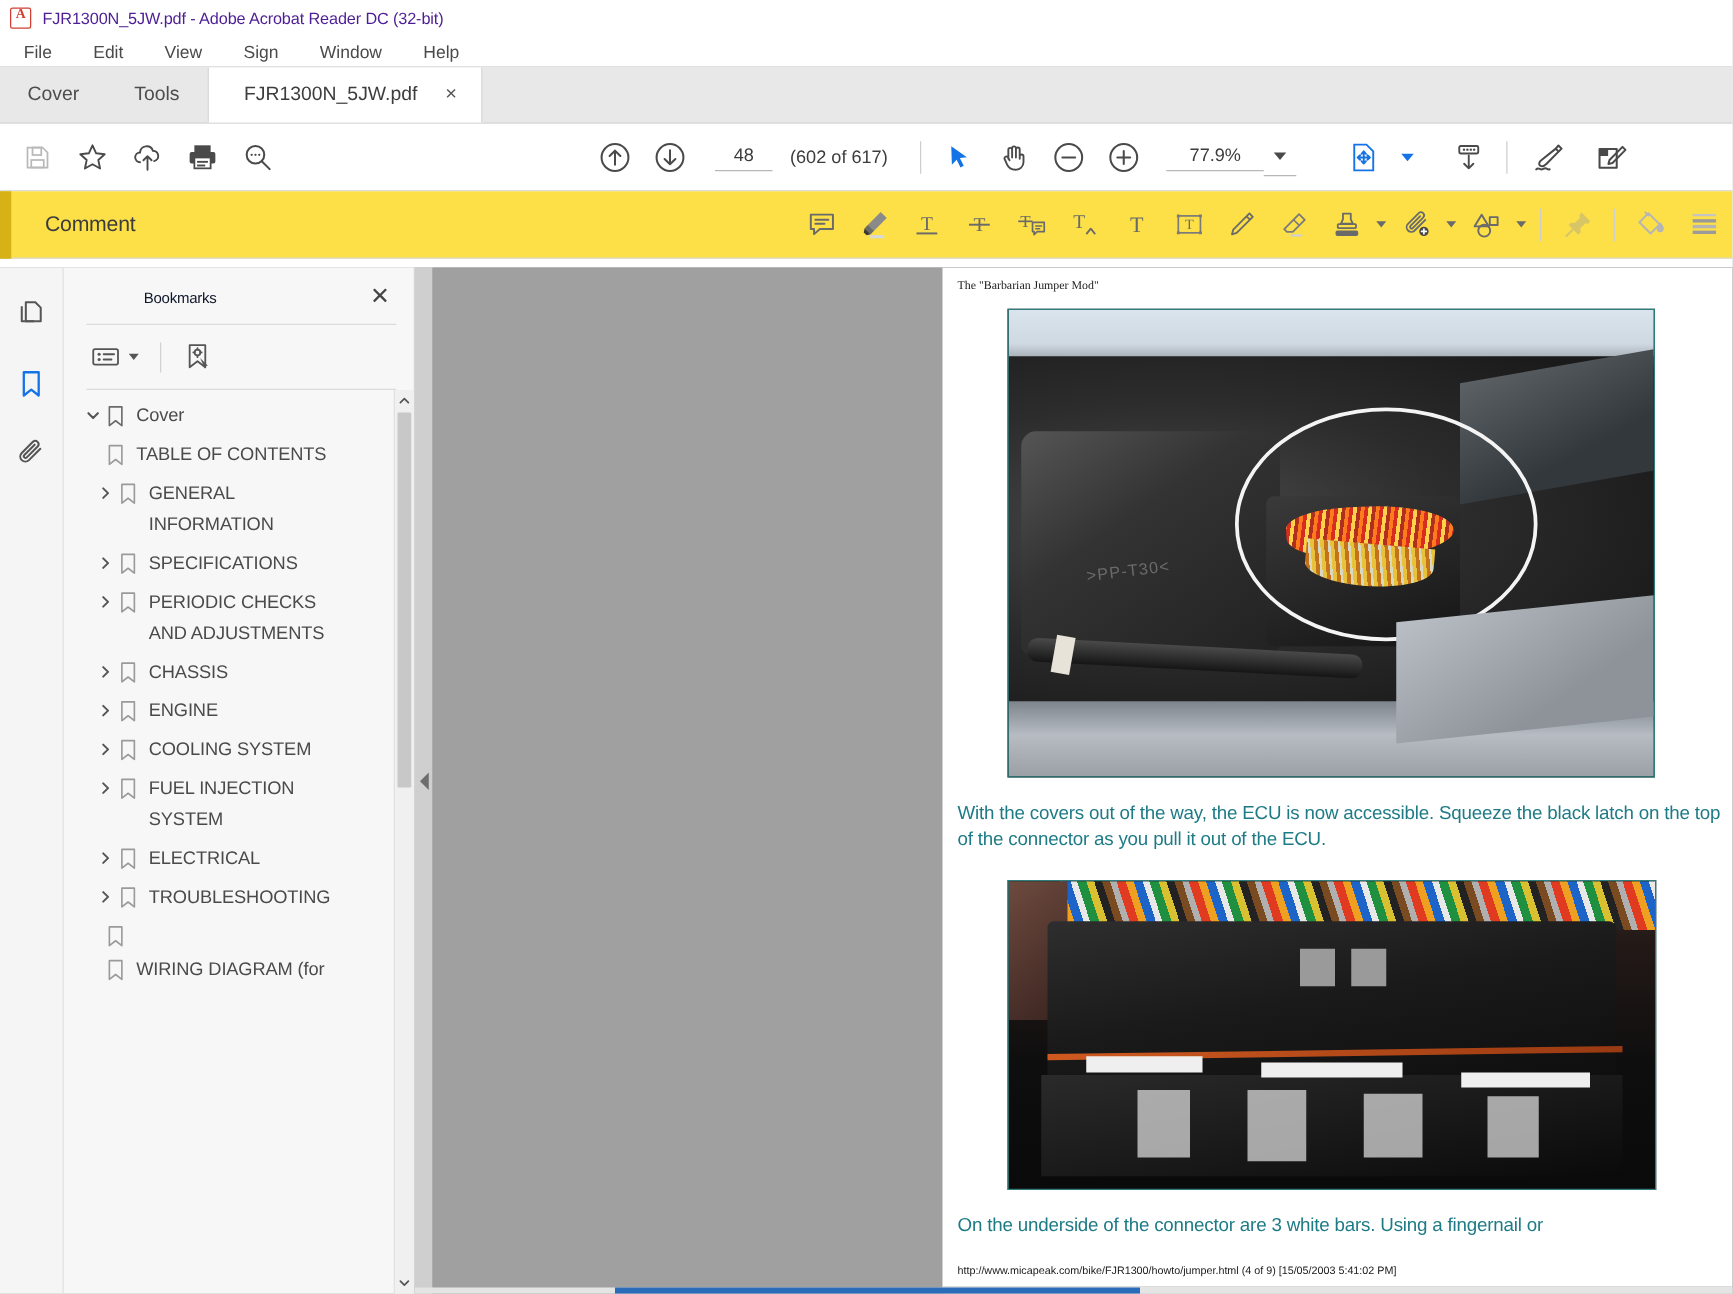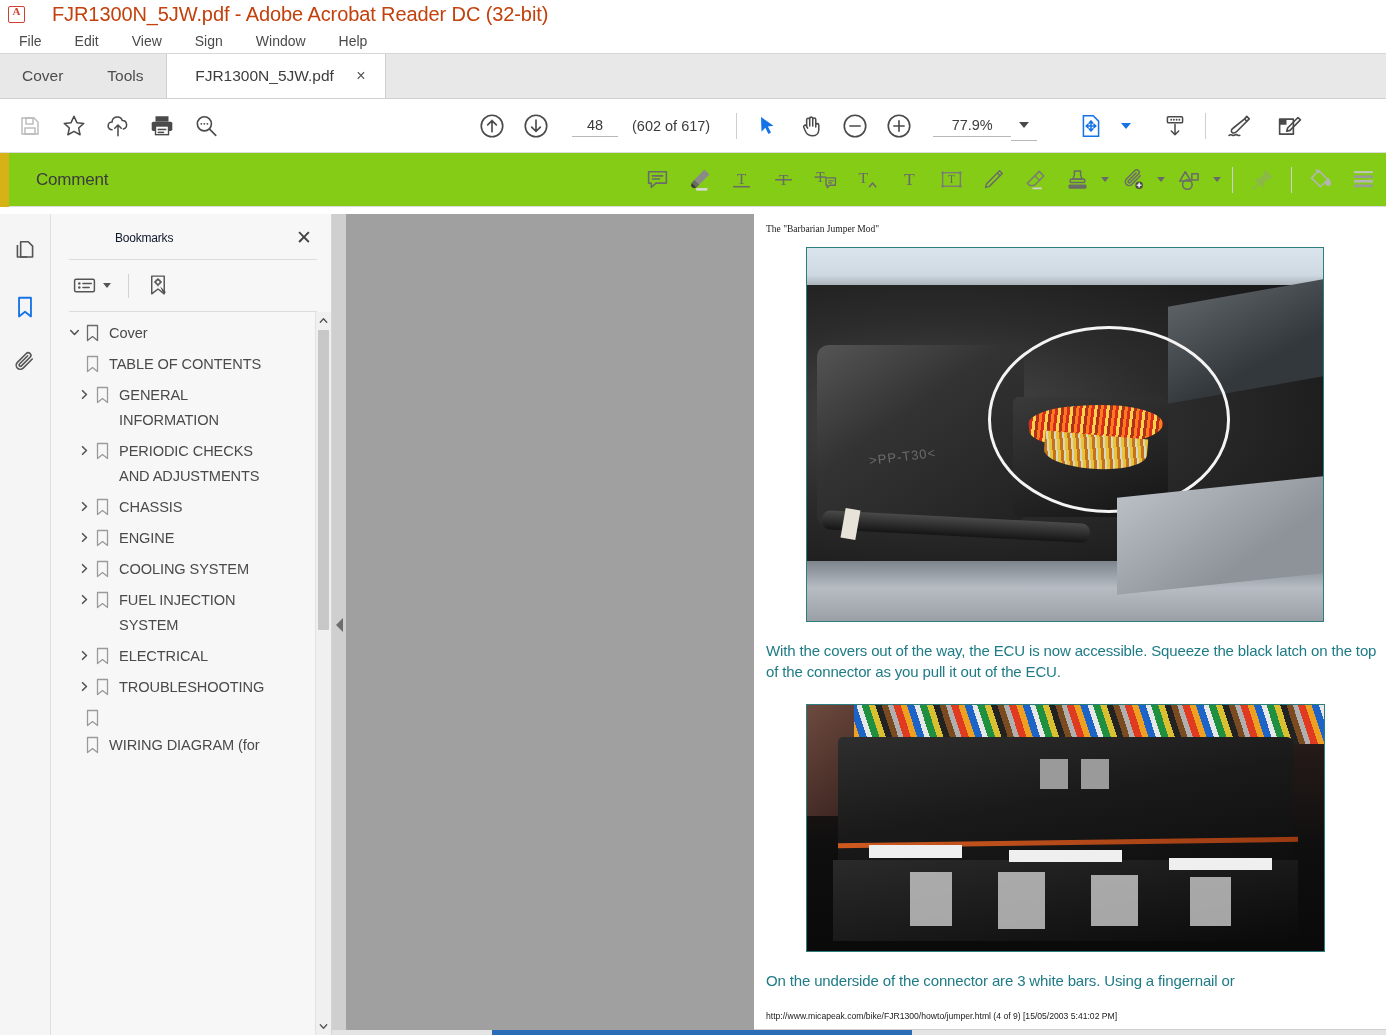--- a/index.html
+++ b/index.html
@@ -21,21 +21,21 @@
   .pdf-logo {
     width: 17px; height: 17px; margin-right: 9px;
     border: 1.6px solid #d23f31; border-radius: 2px;
     position: relative; background: #fff; flex: none;
   }
   .pdf-logo::after {
     content: "A"; position: absolute; left: 0; right: 0; top: -2px;
     font-size: 11px; color: #d23f31; text-align: center;
     font-family: "Liberation Serif", serif; font-weight: bold;
   }
-  .title-text { font-size: 20px; color: #c2410c; letter-spacing: -0.1px; margin-left: 18px; }
+  .title-text { font-size: 13px; color: #4c1d95; letter-spacing: -0.1px; }
 
   
   .menubar {
     height: 26px; display: flex; align-items: center;
     background: #ffffff; padding-left: 8px; gap: 11px;
     border-bottom: 1px solid #d8d8d8;
   }
   .menu-item {
     font-size: 14px; color: #4a4a4a; padding: 2px 11px; cursor: default;
   }
@@ -95,21 +95,21 @@
     border-bottom: 1px solid #b8b8b8;
   }
   .caret-sm {
     width: 0; height: 0; border-left: 5px solid transparent;
     border-right: 5px solid transparent; border-top: 6px solid #4a4a4a;
   }
   .caret-blue { border-top-color: #1473e6; }
 
   
   .commentbar {
-    height: 54px; background: #84cc16; display: flex;
+    height: 54px; background: #fde047; display: flex;
     align-items: center; border-bottom: 1px solid #dadada;
     position: relative;
   }
   .comment-accent {
     width: 9px; height: 54px; background: #d6b217; flex: none;
   }
   .comment-title {
     font-size: 17px; color: #3c3c3c; padding-left: 27px;
     font-weight: normal; letter-spacing: -0.2px;
   }
@@ -772,20 +772,33 @@
           </svg>
         </span>
         <span class="bm-icon">
           <svg width="15" height="18" viewBox="0 0 14 18" fill="none" stroke="#9a9a9a" stroke-width="1.3">
             <path d="M2 1.5h10v15l-5-3.9-5 3.9z" stroke-linejoin="round"></path>
           </svg>
         </span>
         <span class="bm-label" style="width:165px;">GENERAL INFORMATION</span>
       </div>
 
+      <div class="bm-row" style="padding-left:22px;">
+        <span class="bm-arrow">
+          <svg width="13" height="13" viewBox="0 0 12 12" fill="none" stroke="#555" stroke-width="1.5">
+            <path d="M4.2 2.5L7.8 6l-3.6 3.5" stroke-linecap="round" stroke-linejoin="round"></path>
+          </svg>
+        </span>
+        <span class="bm-icon">
+          <svg width="15" height="18" viewBox="0 0 14 18" fill="none" stroke="#9a9a9a" stroke-width="1.3">
+            <path d="M2 1.5h10v15l-5-3.9-5 3.9z" stroke-linejoin="round"></path>
+          </svg>
+        </span>
+        <span class="bm-label" style="width:165px;">SPECIFICATIONS</span>
+      </div>
 
       <div class="bm-row" style="padding-left:22px;">
         <span class="bm-arrow">
           <svg width="13" height="13" viewBox="0 0 12 12" fill="none" stroke="#555" stroke-width="1.5">
             <path d="M4.2 2.5L7.8 6l-3.6 3.5" stroke-linecap="round" stroke-linejoin="round"></path>
           </svg>
         </span>
         <span class="bm-icon">
           <svg width="15" height="18" viewBox="0 0 14 18" fill="none" stroke="#9a9a9a" stroke-width="1.3">
             <path d="M2 1.5h10v15l-5-3.9-5 3.9z" stroke-linejoin="round"></path>

